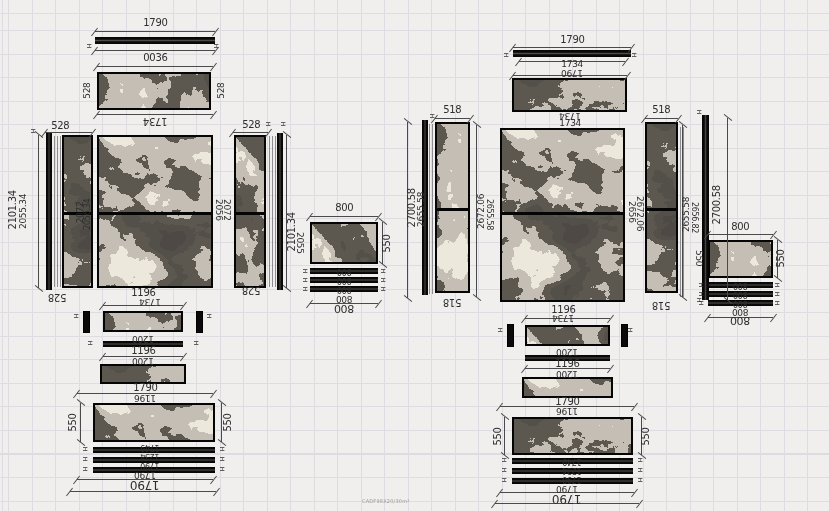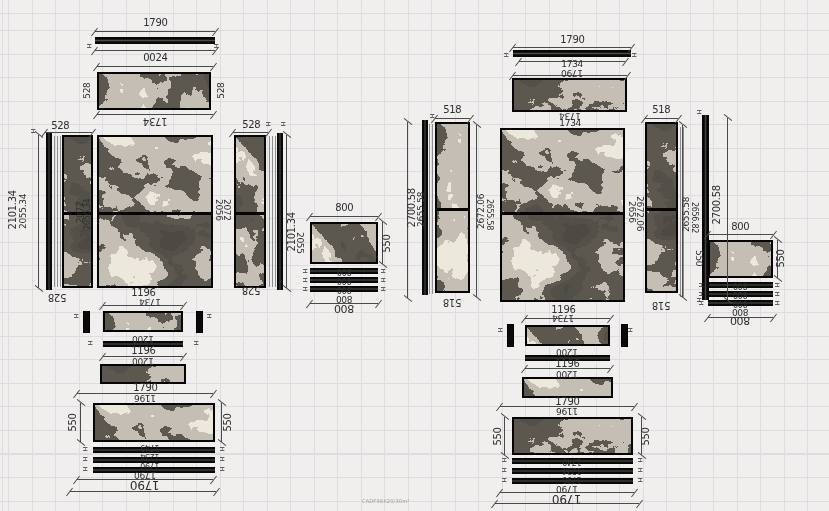--- a/index.html
+++ b/index.html
@@ -220,21 +220,21 @@
     <div class="dimv" style="left: 777px; top: 240px; height: 38px;"></div>
     <div class="dimh" style="left: 708px; top: 317px; width: 65px;"></div>
     <div class="dimh" style="left: 525px; top: 318px; width: 85px;"></div>
     <div class="dimh" style="left: 525px; top: 368px; width: 85px;"></div>
     <div class="dimh" style="left: 500px; top: 406px; width: 134px;"></div>
     <div class="dimv" style="left: 504px; top: 417px; height: 38px;"></div>
     <div class="dimv" style="left: 641px; top: 417px; height: 38px;"></div>
     <div class="dimh" style="left: 500px; top: 492px; width: 134px;"></div>
     <div class="dimh" style="left: 495px; top: 503px; width: 144px;"></div>
     <div class="lab" style="font-size: 10px; left: 138px; top: 16px; width: 34.8px; height: 14px;">1790</div>
-    <div class="lab" style="font-size: 10px; left: 138px; top: 51px; width: 34.8px; height: 14px;">0024</div>
+    <div class="lab" style="font-size: 10px; left: 138px; top: 51px; width: 34.8px; height: 14px;">0036</div>
     <div class="lab v" style="font-size: 9px; left: 81px; top: 77px; width: 13px; height: 26.74px;">528</div>
     <div class="lab v" style="font-size: 9px; left: 215px; top: 77px; width: 13px; height: 26.74px;">528</div>
     <div class="lab f" style="font-size: 10px; left: 138px; top: 114px; width: 34.8px; height: 14px;">1734</div>
     <div class="lab" style="font-size: 10px; left: 46px; top: 119px; width: 28.6px; height: 14px;">528</div>
     <div class="lab" style="font-size: 10px; left: 237px; top: 118px; width: 28.6px; height: 14px;">528</div>
     <div class="lab v" style="font-size: 10px; left: 6px; top: 183px; width: 14px; height: 53.4px;">2101.34</div>
     <div class="lab v" style="font-size: 9px; left: 17px; top: 187px; width: 13px; height: 49.06px;">2055.34</div>
     <div class="lab v" style="font-size: 9px; left: 74px; top: 196px; width: 13px; height: 32.32px;">2072</div>
     <div class="lab v" style="font-size: 8px; left: 82px; top: 192px; width: 12px; height: 44.72px;">2056.34</div>
     <div class="lab vf" style="font-size: 9px; left: 212px; top: 194px; width: 13px; height: 32.32px;">2056</div>

